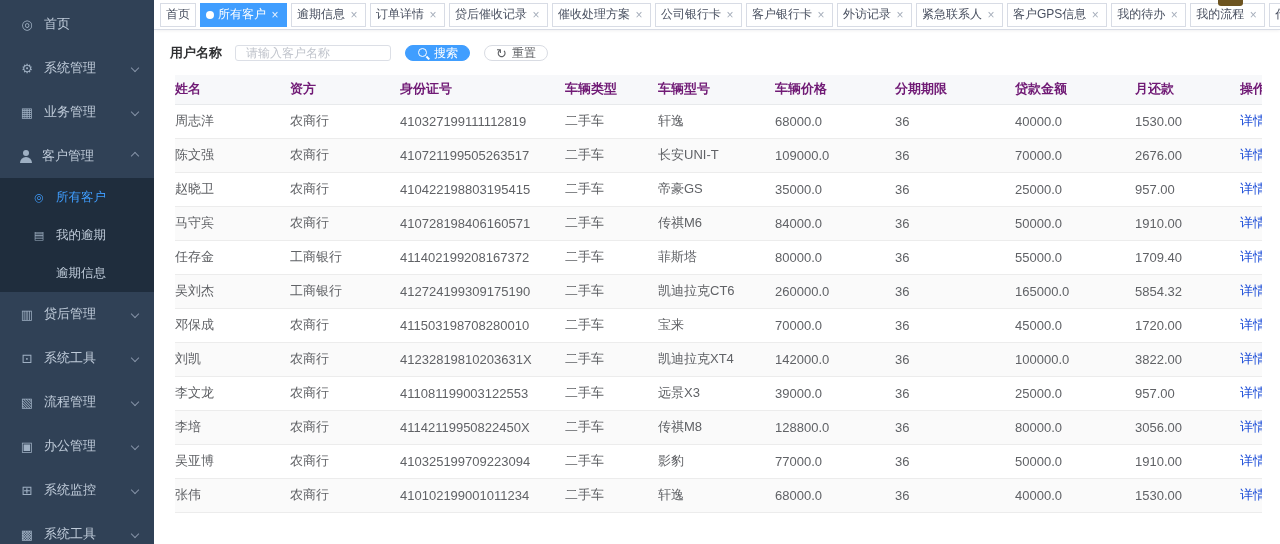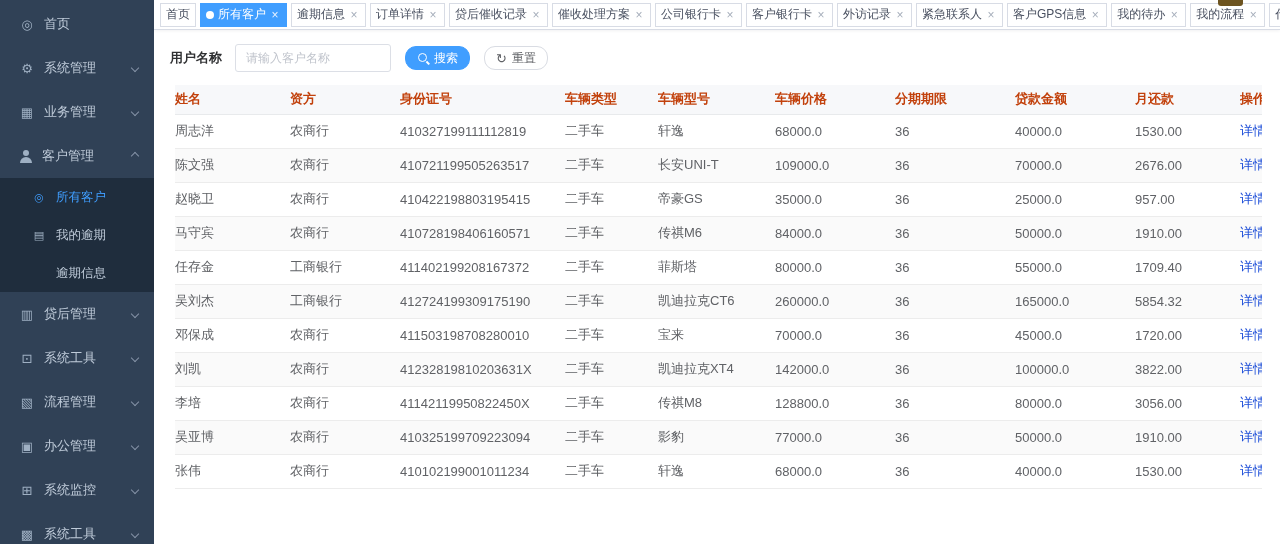--- a/index.html
+++ b/index.html
@@ -39,39 +39,39 @@
   .tag .dot { width:8px; height:8px; border-radius:50%; background:#fff; margin-right:4px; flex-shrink:0; }
   .tag .close { margin-left:3px; width:12px; font-size:12px; line-height:12px; text-align:center;
     color:#a6aebb; border-radius:50%; }
   .tag.active .close { color:#e8f2ff; }
   .avatar-frag { position:absolute; top:0; right:37px; width:25px; height:6px;
     background:#6d5420; border-radius:0 0 3px 3px; }
 
   .content { flex:1; background:#fff; overflow:hidden; }
   .search-row { display:flex; align-items:center; padding:14px 8px 13px 16px; }
   .search-label { font-size:13px; font-weight:700; color:#303133; margin-right:13px; white-space:nowrap; }
-  .search-input { width:156px; height:28px; border:1px solid #dcdfe6; border-radius:3px;
+  .search-input { width:156px; height:16px; border:1px solid #dcdfe6; border-radius:3px;
     padding:0 10px; font-size:12px; color:#606266; outline:none;
     font-family:"Liberation Sans","DejaVu Sans",sans-serif; }
   .search-input::placeholder { color:#c0c4cc; }
-  .btn { display:inline-flex; align-items:center; height:24px;
+  .btn { display:inline-flex; align-items:center; height:16px;
     border-radius:11px; font-size:12px; cursor:pointer; padding:0 11px;
     border:1px solid transparent; margin-left:14px; white-space:nowrap; }
   .btn-primary { background:#409eff; border-color:#409eff; color:#fff; }
   .btn-plain { background:#fff; border-color:#d9dce3; color:#606266; }
   .i-mag { position:relative; width:12px; height:12px; margin-right:5px; display:inline-block; }
   .i-mag::before { content:""; position:absolute; top:1px; left:1px; width:7px; height:7px;
     border:1.4px solid currentColor; border-radius:50%; }
   .i-mag::after { content:""; position:absolute; top:9.5px; left:8.5px; width:4px; height:1.5px;
     background:currentColor; transform:rotate(45deg); }
   .i-refresh { margin-right:5px; font-size:13px; line-height:1; }
 
   .table-wrap { padding:0 18px 0 21px; }
   table { width:100%; border-collapse:collapse; table-layout:fixed; }
-  th { height:29px; font-size:13px; font-weight:700; color:#c2410c; text-align:left;
+  th { height:29px; font-size:13px; font-weight:700; color:#701a75; text-align:left;
     background:#f7f8fa; border-bottom:1px solid #e8eaec; padding:0; white-space:nowrap; overflow:hidden; }
   td { height:34px; font-size:13px; color:#606266; padding:0; border-bottom:1px solid #ececec;
     white-space:nowrap; overflow:hidden; }
   tbody tr:nth-child(even) { background:#fafafa; }
   th.action, td.action { text-align:center; }
   .link { color:#1d4ed8; cursor:pointer; }
 </style>
 </head>
 <body>
 
@@ -335,20 +335,32 @@
                 <td>41232819810203631X</td>
                 <td>二手车</td>
                 <td>凯迪拉克XT4</td>
                 <td>142000.0</td>
                 <td>36</td>
                 <td>100000.0</td>
                 <td>3822.00</td>
                 <td class="action"><span class="link">详情</span></td>
               </tr>
               <tr>
+                <td>李文龙</td>
+                <td>农商行</td>
+                <td>411081199003122553</td>
+                <td>二手车</td>
+                <td>远景X3</td>
+                <td>39000.0</td>
+                <td>36</td>
+                <td>25000.0</td>
+                <td>957.00</td>
+                <td class="action"><span class="link">详情</span></td>
+              </tr>
+              <tr>
                 <td>李培</td>
                 <td>农商行</td>
                 <td>41142119950822450X</td>
                 <td>二手车</td>
                 <td>传祺M8</td>
                 <td>128800.0</td>
                 <td>36</td>
                 <td>80000.0</td>
                 <td>3056.00</td>
                 <td class="action"><span class="link">详情</span></td>

